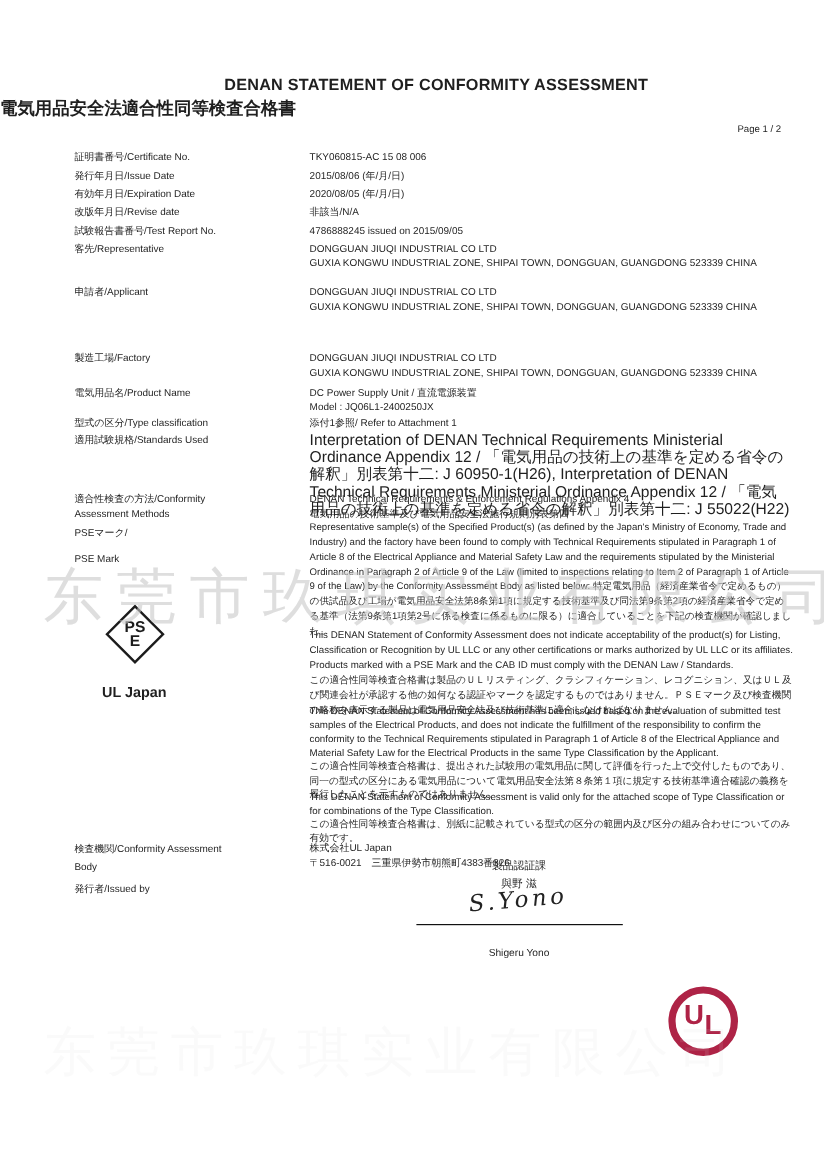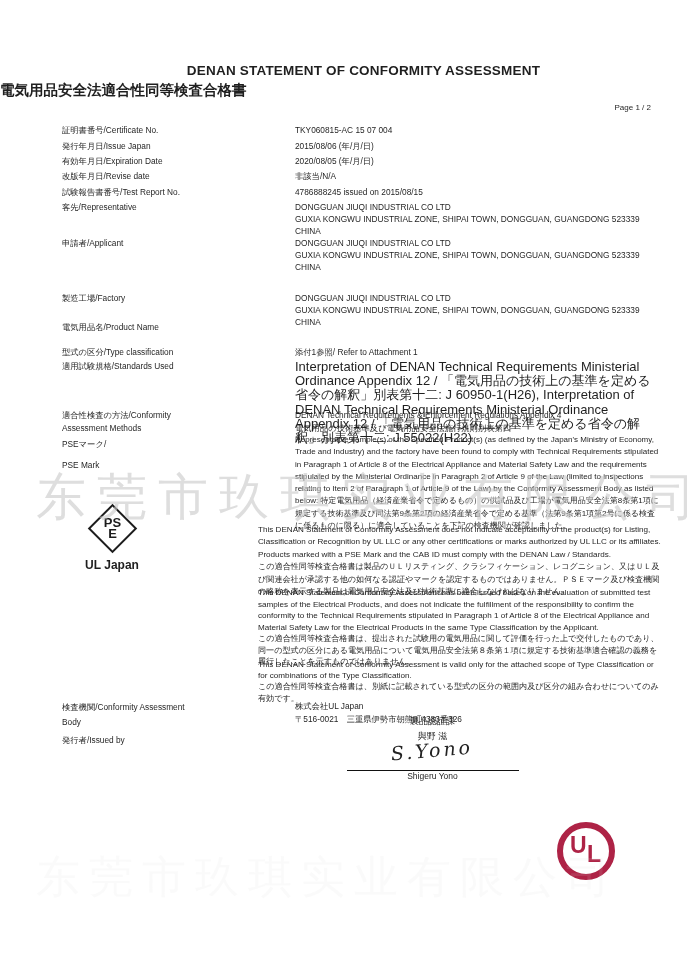--- a/index.html
+++ b/index.html
@@ -14,51 +14,51 @@
   }
   .doc-subtitle {
     position:absolute; top:81px; left:0; width:100%; text-align:left;
     font-size:14.5px; font-weight:bold;
   }
   .page-indicator {
     position:absolute; top:103px; right:36px; font-size:8px;text-align:center;
   }
   .frow {
     position:absolute; left:62px; width:598px; display:flex;
-    font-size:8.3px; line-height:12px;gap:37px;
+    font-size:8.3px; line-height:12px;
   }
   .flabel { width:196px; flex:none; white-space:pre-line; }
   .fvalue { flex:1; white-space:pre-line; overflow-wrap:break-word; }
   .para {
     position:absolute; left:258px; width:403px; font-size:8.1px;
     line-height:12.2px; white-space:pre-line; overflow-wrap:break-word;
   }
   .pse-wrap { position:absolute; left:80px; top:503px; width:64px; text-align:center; }
   .pse-diamond {
     width:31px; height:31px; border:2px solid #1c1c1c; transform:rotate(45deg);
     margin:8px auto 0; position:relative;
   }
   .pse-diamond-text {
     position:absolute; inset:0; transform:rotate(-45deg);
     display:flex; flex-direction:column; align-items:center; justify-content:center;
     font-weight:bold; font-size:13px; line-height:10.5px; color:#1c1c1c;
   }
-  .pse-caption { margin-top:12px; font-weight:bold; font-size:12px; white-space:nowrap; }
+  .pse-caption { margin-top:24px; font-weight:bold; font-size:12px; white-space:nowrap; }
   .sig {
     position:absolute; left:345px; top:716px; width:175px; text-align:center;
     font-size:9px; line-height:11px;
   }
   .sig-name { margin-top:4px; }
   .sig-script {
     font-family:"DejaVu Serif","Liberation Serif",serif; font-style:italic;
     font-size:19px; transform:rotate(-5deg); margin-top:3px; height:25px;
     letter-spacing:3px; color:#222;
   }
   .sig-line { border-top:1.6px solid #111; width:172px; margin:0 auto; }
-  .sig-en { font-size:8.5px; margin-top:0; }
+  .sig-en { font-size:8.5px; margin-top:18px; }
   .ul-logo {
     position:absolute; left:557px; top:822px; width:58px; height:58px;
     border:6px solid #ae2346; border-radius:50%; box-sizing:border-box;
     color:#ae2346;
   }
   .ul-letter-u { position:absolute; left:7px; top:4px; font-size:23px; font-weight:bold; }
   .ul-letter-l { position:absolute; left:24px; top:13px; font-size:23px; font-weight:bold; }
   .watermark {
     position:absolute; left:36px; top:464px; font-size:50px; letter-spacing:11px;
     color:#c9c9c9; opacity:.6; white-space:nowrap; z-index:4; pointer-events:none;
@@ -72,55 +72,57 @@
 <body>
 
 <div class="page">
 
   <div class="doc-title">DENAN STATEMENT OF CONFORMITY ASSESSMENT</div>
   <div class="doc-subtitle">電気用品安全法適合性同等検査合格書</div>
   <div class="page-indicator">Page 1 / 2</div>
 
   <div class="frow" style="top:124px">
     <div class="flabel">証明書番号/Certificate No.</div>
-    <div class="fvalue">TKY060815-AC 15 07 004</div>
+    <div class="fvalue">TKY060815-AC 15 08 006</div>
   </div>
   <div class="frow" style="top:140px">
-    <div class="flabel">発行年月日/Issue Japan</div>
+    <div class="flabel">発行年月日/Issue Date</div>
     <div class="fvalue">2015/08/06 (年/月/日)</div>
   </div>
   <div class="frow" style="top:155px">
     <div class="flabel">有効年月日/Expiration Date</div>
     <div class="fvalue">2020/08/05 (年/月/日)</div>
   </div>
   <div class="frow" style="top:170px">
     <div class="flabel">改版年月日/Revise date</div>
     <div class="fvalue">非該当/N/A</div>
   </div>
   <div class="frow" style="top:186px">
     <div class="flabel">試験報告書番号/Test Report No.</div>
-    <div class="fvalue">4786888245 issued on 2015/08/15</div>
+    <div class="fvalue">4786888245 issued on 2015/09/05</div>
   </div>
   <div class="frow" style="top:201px">
     <div class="flabel">客先/Representative</div>
     <div class="fvalue">DONGGUAN JIUQI INDUSTRIAL CO LTD
 GUXIA KONGWU INDUSTRIAL ZONE, SHIPAI TOWN, DONGGUAN, GUANGDONG 523339 CHINA</div>
   </div>
   <div class="frow" style="top:237px">
     <div class="flabel">申請者/Applicant</div>
     <div class="fvalue">DONGGUAN JIUQI INDUSTRIAL CO LTD
 GUXIA KONGWU INDUSTRIAL ZONE, SHIPAI TOWN, DONGGUAN, GUANGDONG 523339 CHINA</div>
   </div>
   <div class="frow" style="top:292px">
     <div class="flabel">製造工場/Factory</div>
     <div class="fvalue">DONGGUAN JIUQI INDUSTRIAL CO LTD
 GUXIA KONGWU INDUSTRIAL ZONE, SHIPAI TOWN, DONGGUAN, GUANGDONG 523339 CHINA</div>
   </div>
   <div class="frow" style="top:321px">
     <div class="flabel">電気用品名/Product Name</div>
+    <div class="fvalue">DC Power Supply Unit / 直流電源装置
+Model : JQ06L1-2400250JX</div>
   </div>
   <div class="frow" style="top:346px">
     <div class="flabel">型式の区分/Type classification</div>
     <div class="fvalue">添付1参照/ Refer to Attachment 1</div>
   </div>
   <div class="frow" style="top:360px; line-height:14.2px">
     <div class="flabel" style="line-height:12px">適用試験規格/Standards Used</div>
     <div class="fvalue" style="font-size:13px">Interpretation of DENAN Technical Requirements Ministerial Ordinance Appendix 12 / 「電気用品の技術上の基準を定める省令の解釈」別表第十二: J 60950-1(H26), Interpretation of DENAN Technical Requirements Ministerial Ordinance Appendix 12 / 「電気用品の技術上の基準を定める省令の解釈」別表第十二: J 55022(H22)</div>
   </div>
   <div class="frow" style="top:409px; line-height:13px">

